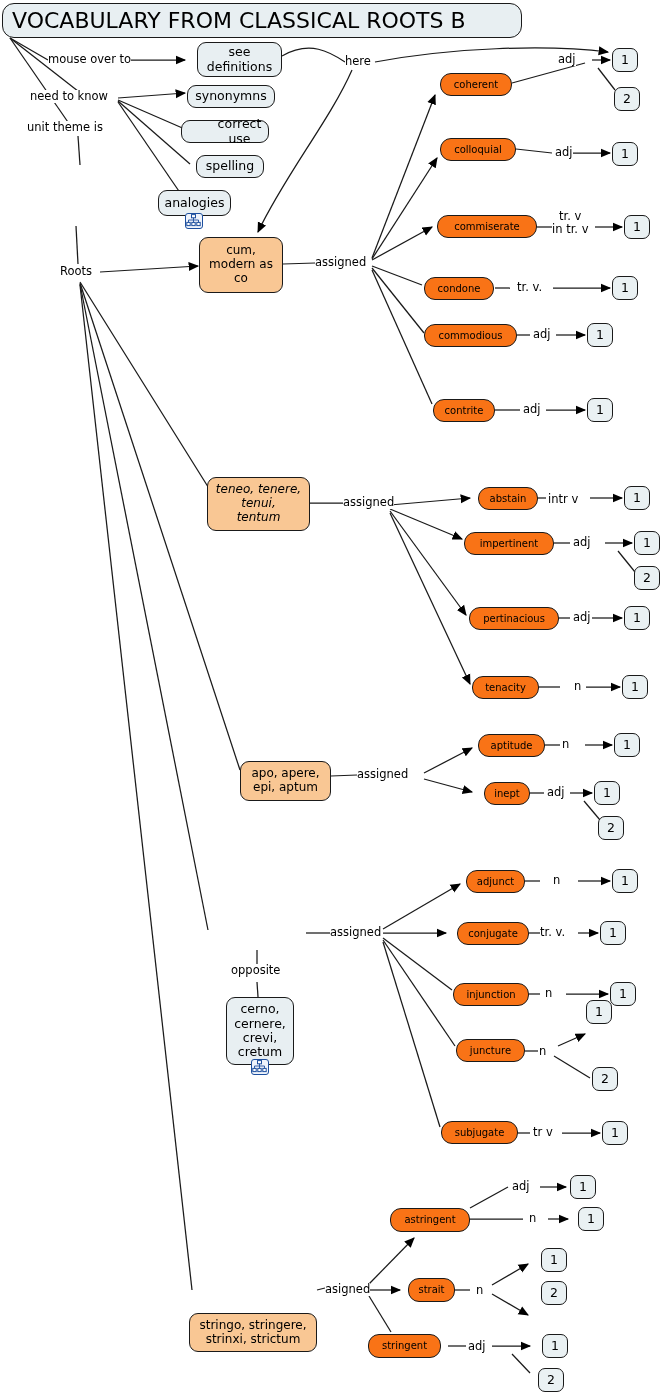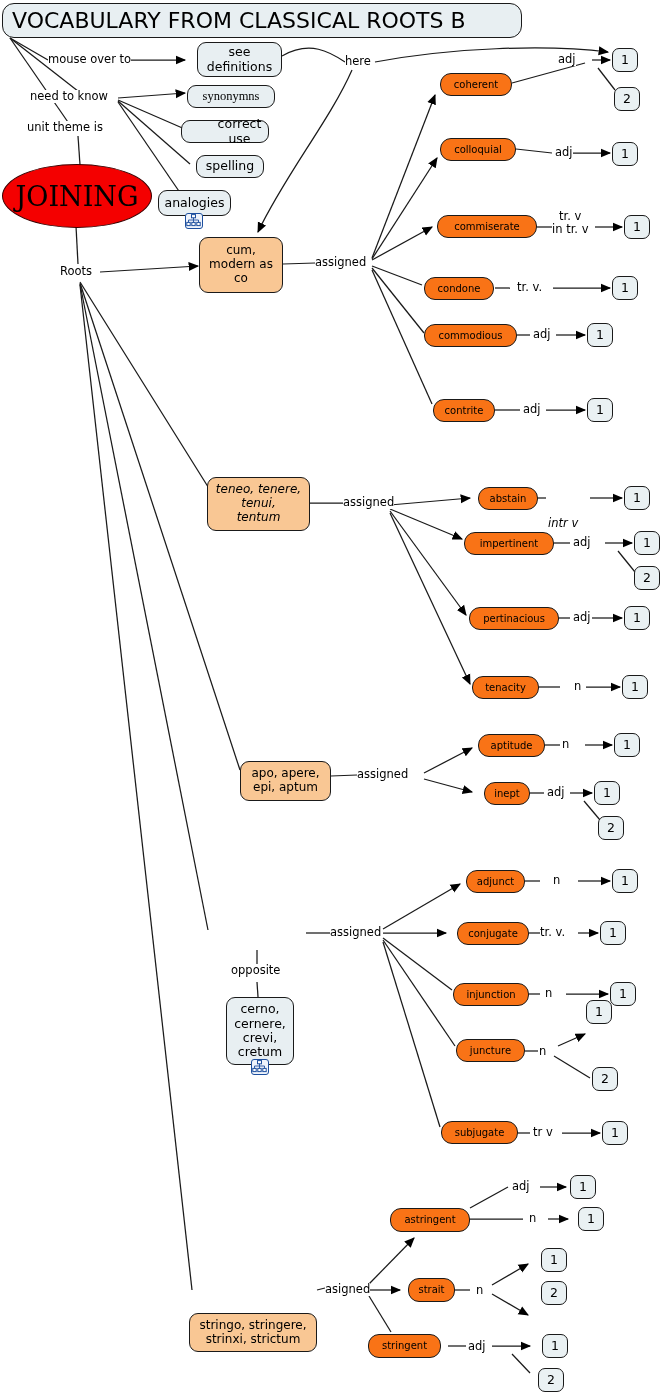--- a/index.html
+++ b/index.html
@@ -167,31 +167,30 @@
       <path d="M492,1294 L528,1315" marker-end="url(#ah)"></path>
 
       <path d="M448,1346 L466,1346"></path>
       <path d="M492,1346 L530,1346" marker-end="url(#ah)"></path>
       <path d="M512,1354 L530,1373"></path>
     </g>
   </svg>
 
   <div class="node title" style="left:2px;top:3px;width:520px;height:35px;">VOCABULARY FROM CLASSICAL ROOTS B</div>
 
-  <div class="ellipse" style="left:2px;top:164px;width:148px;height:62px;">JOINING</div>
 
   <div class="lbl" style="left:48px;top:53px;">mouse over to</div>
   <div class="lbl" style="left:30px;top:90px;">need to know</div>
   <div class="lbl" style="left:27px;top:121px;">unit theme is</div>
   <div class="lbl" style="left:60px;top:265px;">Roots</div>
   <div class="lbl" style="left:345px;top:55px;">here</div>
 
   <div class="node" style="left:197px;top:42px;width:85px;height:35px;">see
 definitions</div>
-  <div class="node" style="left:187px;top:85px;width:88px;height:23px;font-family:Liberation Serif, serif;">synonymns</div>
+  <div class="node" style="left:187px;top:85px;width:88px;height:23px;">synonymns</div>
   <div class="node" style="left:181px;top:120px;width:88px;height:23px;padding-left:29px;">correct use</div>
   <div class="node" style="left:196px;top:155px;width:68px;height:23px;">spelling</div>
   <div class="node" style="left:158px;top:190px;width:73px;height:26px;">analogies</div>
   <div class="submapicon" style="left:185px;top:213px;">
     <svg width="15" height="13" viewBox="0 0 15 13">
       <rect x="5.5" y="0.6" width="4" height="3.2" fill="#fff" stroke="#1d4f9e" stroke-width="1"></rect>
       <path d="M7.5,3.8 L7.5,6 M2.5,6 L12.5,6 M2.5,6 L2.5,8.4 M7.5,6 L7.5,8.4 M12.5,6 L12.5,8.4" stroke="#1d4f9e" stroke-width="0.9" fill="none"></path>
       <rect x="0.8" y="8.4" width="3.4" height="3.2" fill="#fff" stroke="#1d4f9e" stroke-width="1"></rect>
       <rect x="5.8" y="8.4" width="3.4" height="3.2" fill="#fff" stroke="#1d4f9e" stroke-width="1"></rect>
       <rect x="10.8" y="8.4" width="3.4" height="3.2" fill="#fff" stroke="#1d4f9e" stroke-width="1"></rect>
@@ -228,21 +227,21 @@
   <div class="node blue" style="left:433px;top:399px;width:62px;height:23px;">contrite</div>
   <div class="lbl" style="left:523px;top:403px;">adj</div>
   <div class="node num" style="left:587px;top:398px;width:26px;height:24px;">1</div>
 
   <div class="node orange" style="left:207px;top:477px;width:103px;height:54px;font-style:italic;">teneo, tenere,
 tenui,
 tentum</div>
   <div class="lbl" style="left:343px;top:496px;">assigned</div>
 
   <div class="node blue" style="left:478px;top:487px;width:60px;height:23px;">abstain</div>
-  <div class="lbl" style="left:548px;top:517px;font-style:italic;">intr v</div>
+  <div class="lbl" style="left:548px;top:493px;">intr v</div>
   <div class="node num" style="left:624px;top:486px;width:26px;height:24px;">1</div>
 
   <div class="node blue" style="left:464px;top:532px;width:90px;height:23px;">impertinent</div>
   <div class="lbl" style="left:573px;top:536px;">adj</div>
   <div class="node num" style="left:634px;top:531px;width:26px;height:24px;">1</div>
   <div class="node num" style="left:634px;top:566px;width:26px;height:24px;">2</div>
 
   <div class="node blue" style="left:469px;top:607px;width:90px;height:23px;">pertinacious</div>
   <div class="lbl" style="left:573px;top:611px;">adj</div>
   <div class="node num" style="left:624px;top:606px;width:26px;height:24px;">1</div>

